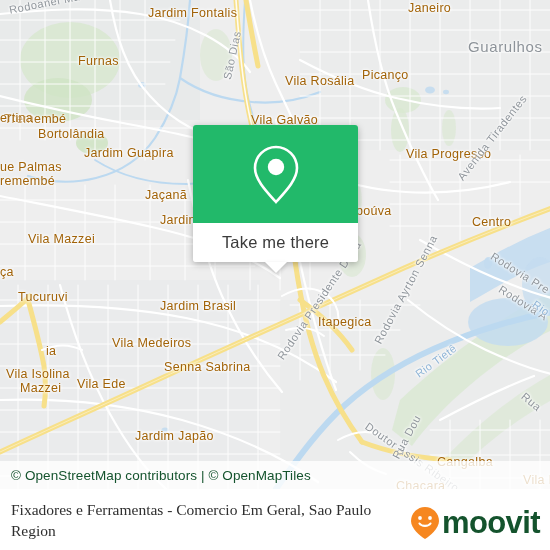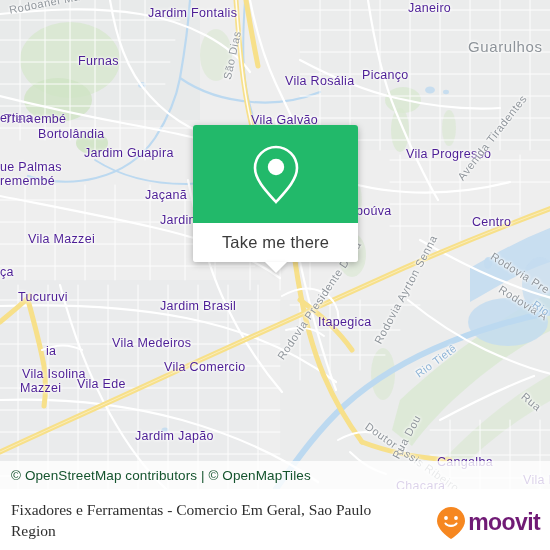--- a/index.html
+++ b/index.html
@@ -14,21 +14,21 @@
   
   #map-area {
     position:absolute; left:0; top:0; width:550px; height:489px;
     background:#eceff0;
     overflow:hidden;
   }
   #map-svg { position:absolute; left:0; top:0; width:550px; height:489px; display:block; }
 
   .map-label {
     position:absolute;
-    color:#4c1d95;
+    color:#a16207;
     font-size:11.5px;
     white-space:nowrap;
     letter-spacing:0.3px;
     text-shadow:0 0 3px #fff, 0 0 2px #fff, 0 0 4px #fff;
     pointer-events:none;
   }
   .map-label.lg { font-size:15px; color:#8d9399; letter-spacing:0.6px; }
   .map-label.md { font-size:12.5px; }
   .map-label.road {
     color:#8f959b; font-size:11px; letter-spacing:0.6px;
@@ -98,21 +98,21 @@
     padding-left:11px;
     width:400px;
     font-family:Liberation Serif, serif;
   }
   #moovit-logo {
     position:absolute; right:10px; top:50%; margin-top:-14px;
     display:flex; align-items:center; gap:2px;
   }
   #moovit-pin { display:block; }
   #moovit-word {
-    font-size:23px; font-weight:bold; color:#701a75;
+    font-size:31px; font-weight:bold; color:#14532d;
     letter-spacing:-0.6px; line-height:29px;
   }
 </style>
 </head>
 <body>
 
 <div id="map-area">
 
   <svg id="map-svg" viewBox="0 0 550 489">
     <defs>
@@ -267,22 +267,22 @@
       <div class="map-label md" style="left: 28px; top: 232px;">Vila Mazzei</div>
       <div class="map-label road" style="left: 495px; top: 250px; transform: rotate(32deg); transform-origin: left top;">Rodovia Pre</div>
       <div class="map-label md" style="left: 0px; top: 265px;">ça</div>
       <div class="map-label road" style="left: 503px; top: 283px; transform: rotate(32deg); transform-origin: left top;">Rodovia A</div>
       <div class="map-label water" style="left: 537px; top: 298px; transform: rotate(34deg); transform-origin: left top;">Rio</div>
       <div class="map-label md" style="left: 18px; top: 290px;">Tucuruvi</div>
       <div class="map-label md" style="left: 160px; top: 299px;">Jardim Brasil</div>
       <div class="map-label md" style="left: 318px; top: 315px;">Itapegica</div>
       <div class="map-label md" style="left: 112px; top: 336px;">Vila Medeiros</div>
       <div class="map-label md" style="left: 0px; top: 344px; margin-left: 46px;">ia</div>
-      <div class="map-label md" style="left: 164px; top: 360px;">Vila Comercio</div>
-      <div class="map-label md" style="left: 6px; top: 367px; margin-left: 16px;">Vila Isolina</div>
+      <div class="map-label md" style="left: 164px; top: 360px;">Senna Sabrina</div>
+      <div class="map-label md" style="left: 6px; top: 367px;">Vila Isolina</div>
       <div class="map-label road" style="left: 275px; top: 355px; transform: rotate(-56deg); transform-origin: left top;">Rodovia Presidente Dutra</div>
       <div class="map-label road" style="left: 372px; top: 340px; transform: rotate(-62deg); transform-origin: left top;">Rodovia Ayrton Senna</div>
       <div class="map-label water" style="left: 413px; top: 370px; transform: rotate(-36deg); transform-origin: left top;">Rio Tietê</div>
       <div class="map-label md" style="left: 20px; top: 381px;">Mazzei</div>
       <div class="map-label md" style="left: 77px; top: 377px;">Vila Ede</div>
       <div class="map-label road" style="left: 527px; top: 390px; transform: rotate(40deg); transform-origin: left top;">Rua </div>
       <div class="map-label md" style="left: 135px; top: 429px;">Jardim Japão</div>
       <div class="map-label road" style="left: 370px; top: 420px; transform: rotate(35deg); transform-origin: left top;">Doutor Assis Ribeiro</div>
       <div class="map-label md" style="left: 437px; top: 455px;">Cangalba</div>
       <div class="map-label road" style="left: 390px; top: 455px; transform: rotate(-62deg); transform-origin: left top;">Rua Dou</div>

